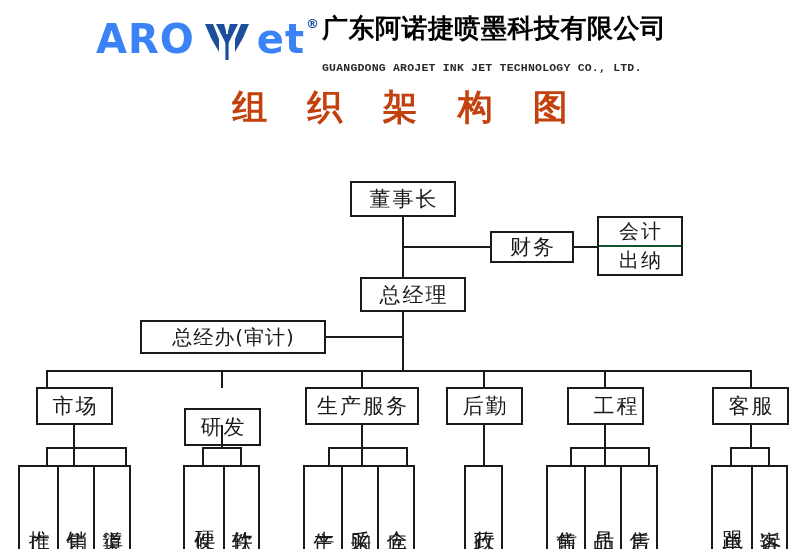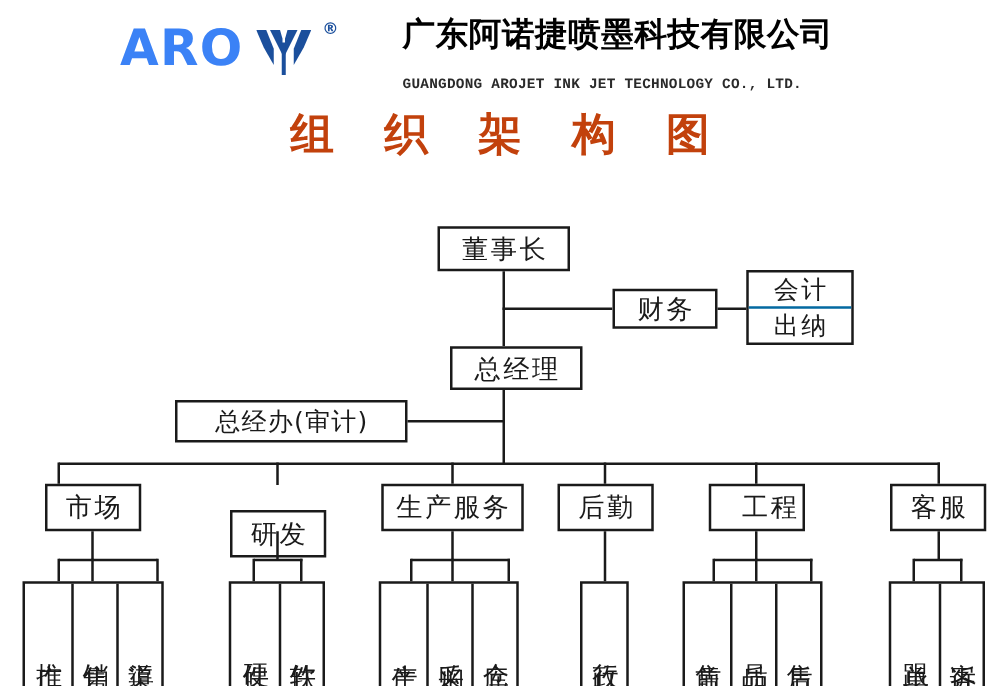--- a/index.html
+++ b/index.html
@@ -129,21 +129,21 @@
     flex: 1 1 0;
     display: flex;
     align-items: center;
     justify-content: center;
     font-size: 20px;
     letter-spacing: 2px;
     text-indent: 2px;
     color: #1a1a1a;
   }
   .stack > div + div {
-    border-top: 2px solid #0369a1;
+    border-top: 2px solid #14532d;
   }
   
   .leafgroup {
     position: absolute;
     box-sizing: border-box;
     border: 2px solid #1a1a1a;
     background: #fff;
     display: flex;
     flex-direction: row;
   }
@@ -192,20 +192,21 @@
         <g fill="#1b4f9c">
           <polygon points="0,2 8,2 14,17 14,30 6,16"></polygon>
           <polygon points="11,2 19,2 21,9 21,22 15,10"></polygon>
           <polygon points="44,2 36,2 30,17 30,30 38,16"></polygon>
           <polygon points="33,2 25,2 23,9 23,22 29,10"></polygon>
           <rect x="20.4" y="12" width="3.2" height="26"></rect>
         </g>
       </svg>
     </span>
 
+    <span class="logo-word">et</span>
     <span class="logo-reg">®</span>
   </div>
 
   <div id="company-block">
     <div id="company-cn">广东阿诺捷喷墨科技有限公司</div>
     <div id="company-en">GUANGDONG AROJET INK JET TECHNOLOGY CO., LTD.</div>
   </div>
 </div>
 
 <div id="chart-title">组 织 架 构 图</div>

